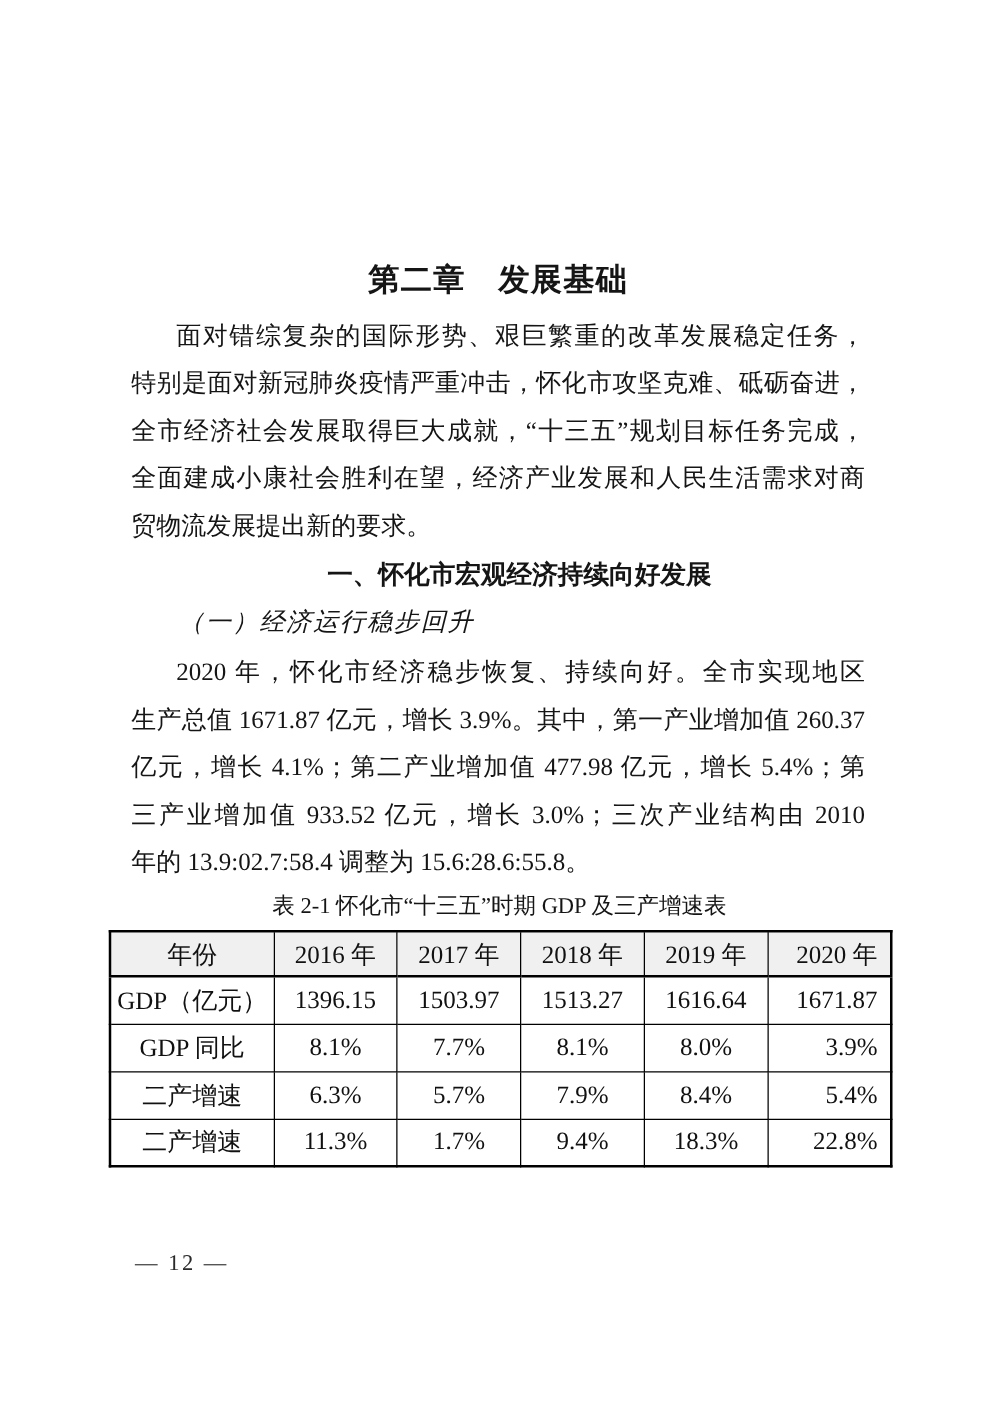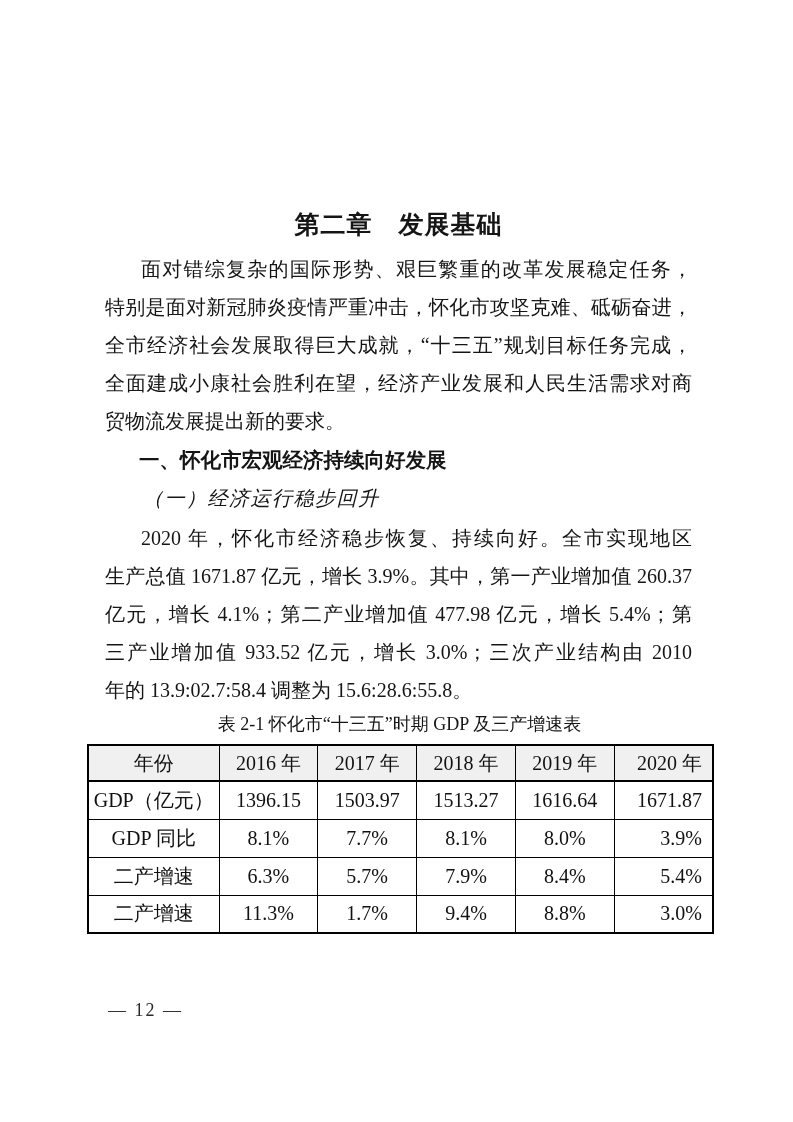--- a/index.html
+++ b/index.html
@@ -29,20 +29,21 @@
   .para .line.last { text-align-last: left; }
   .para .line.indent { padding-left: 36px; }
 
   .h2 {
     font-family: "Liberation Sans", "DejaVu Sans", sans-serif;
     font-size: 20.5px;
     font-weight: 700;
     line-height: 38px;
     padding-left: 34px;
     margin-top: 1px;
+    text-align: center;
   }
   .h3 {
     font-size: 20px;
     font-style: italic;
     font-weight: 400;
     line-height: 38px;
     padding-left: 38px;
     letter-spacing: 1.5px;
   }
   .p2 { margin-top: 2px; }
@@ -160,21 +161,21 @@
           <td>5.7%</td>
           <td>7.9%</td>
           <td>8.4%</td>
           <td>5.4%</td>
         </tr>
         <tr>
           <td>二产增速</td>
           <td>11.3%</td>
           <td>1.7%</td>
           <td>9.4%</td>
-          <td>8.8%</td>
-          <td>3.0%</td>
+          <td>18.3%</td>
+          <td>22.8%</td>
         </tr>
       </tbody>
     </table>
   </div>
 
   <div class="page-number">— 12 —</div>
 </div>
 
 </body></html>

